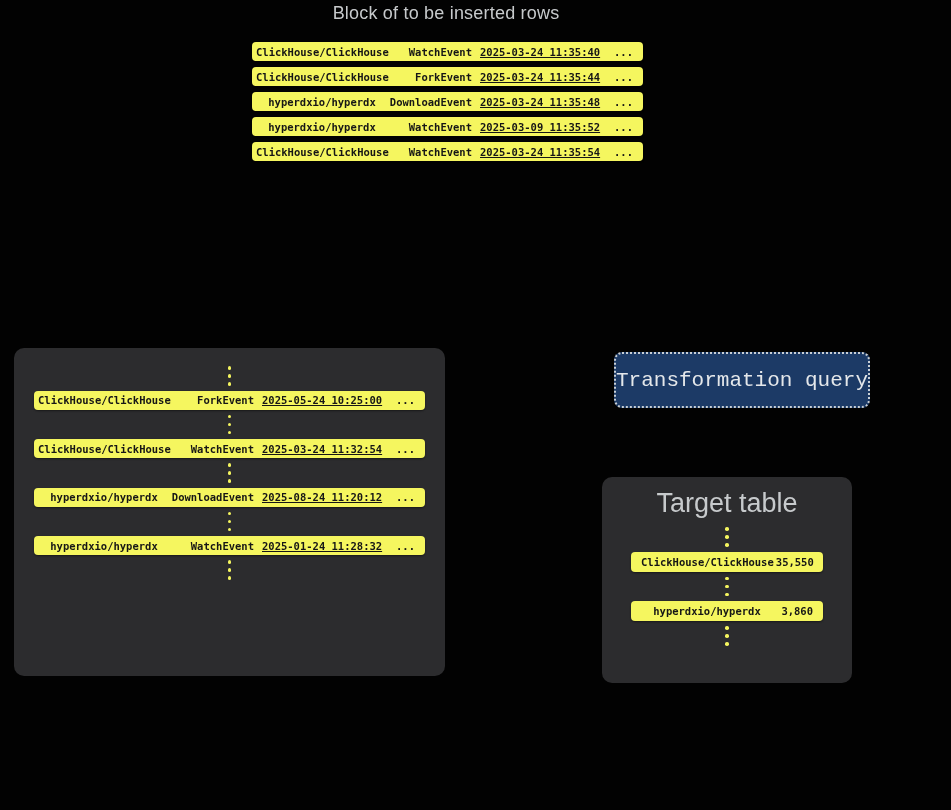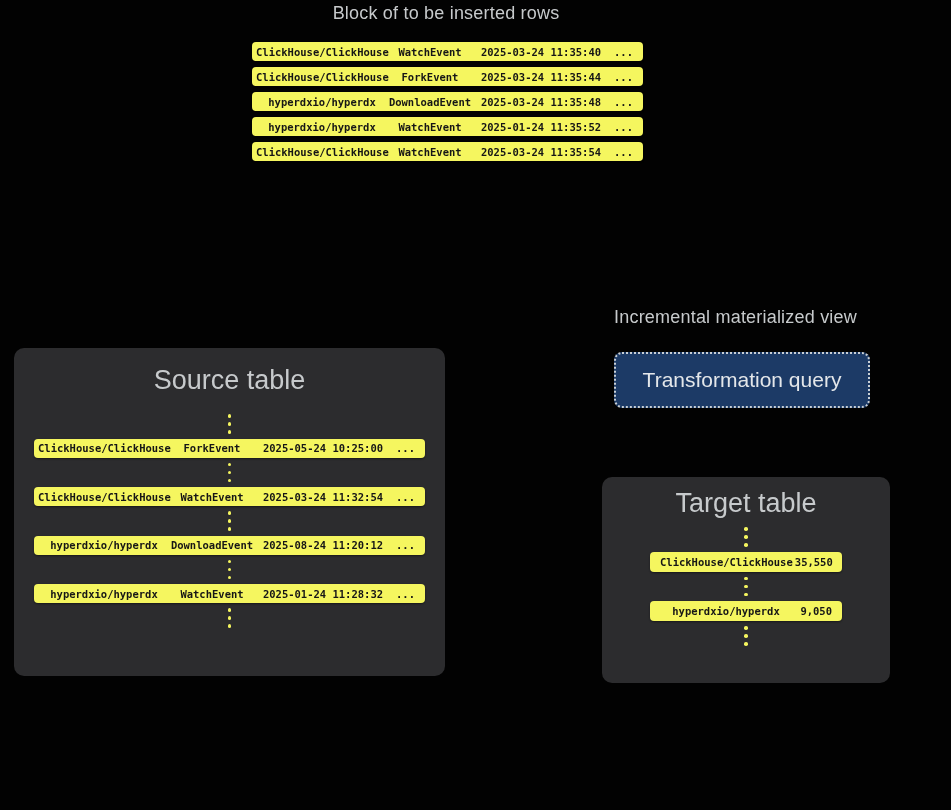--- a/index.html
+++ b/index.html
@@ -39,22 +39,22 @@
     background:var(--yellow);
     border-radius:4px;
     font-family:"DejaVu Sans Mono", monospace;
     font-weight:bold;
     font-size:10.5px;
     color:var(--rowtext);
     box-shadow:0 1px 2px rgba(0,0,0,0.45);
     flex:none;
   }
   .yrow .c-repo{width:136px;text-align:center;padding-left:4px;}
-  .yrow .c-event{width:84px;text-align:center;}
-  .yrow .c-time{width:130px;text-align:center;padding-left:8px;}
+  .yrow .c-event{width:84px;text-align:right;}
+  .yrow .c-time{width:130px;text-align:left;padding-left:8px;text-decoration:underline;}
   .yrow .c-more{flex:1;text-align:right;padding-right:10px;}
 
   .insert-rows{
     position:absolute;left:252px;top:42px;
     display:flex;flex-direction:column;gap:6px;
   }
 
   .panel{
     position:absolute;
     background:var(--panel);
@@ -82,23 +82,24 @@
 
   #query-box{
     position:absolute;left:614px;top:352px;width:256px;height:56px;
     background:var(--navy);
     border:2px dotted var(--navy-border);
     border-radius:8px;
     display:flex;align-items:center;justify-content:center;
     color:var(--navy-text);
     font-size:21px;
     white-space:nowrap;
-  }
-
-  #target-panel{left:602px;top:477px;width:288px;height:206px;}
+    font-family:Liberation Mono, monospace;
+  }
+
+  #target-panel{left:602px;top:477px;width:250px;height:206px;}
   #target-panel .panel-title{margin-top:11px;}
   #target-panel .panel-col{margin-top:8px;}
 
   .trow{
     display:flex;align-items:center;
     width:192px;height:20px;
     background:var(--yellow);
     border-radius:4px;
     font-family:"DejaVu Sans Mono", monospace;
     font-weight:bold;
@@ -133,33 +134,32 @@
     </div>
     <div class="yrow">
       <span class="c-repo">hyperdxio/hyperdx</span>
       <span class="c-event">DownloadEvent</span>
       <span class="c-time">2025-03-24 11:35:48</span>
       <span class="c-more">...</span>
     </div>
     <div class="yrow">
       <span class="c-repo">hyperdxio/hyperdx</span>
       <span class="c-event">WatchEvent</span>
-      <span class="c-time">2025-01-24 11:35:52</span>
+      <span class="c-time">2025-03-09 11:35:52</span>
       <span class="c-more">...</span>
     </div>
     <div class="yrow">
       <span class="c-repo">ClickHouse/ClickHouse</span>
       <span class="c-event">WatchEvent</span>
       <span class="c-time">2025-03-24 11:35:54</span>
       <span class="c-more">...</span>
     </div>
   </div>
 
   <div class="panel" id="source-panel">
-    <div class="panel-title">Source table</div>
     <div class="panel-col">
       <div class="dots">
           <span class="dot"></span>
           <span class="dot"></span>
           <span class="dot"></span>
         </div>
       <div class="yrow">
         <span class="c-repo">ClickHouse/ClickHouse</span>
         <span class="c-event">ForkEvent</span>
         <span class="c-time">2025-05-24 10:25:00</span>
@@ -199,21 +199,20 @@
         <span class="c-more">...</span>
       </div>
       <div class="dots">
           <span class="dot"></span>
           <span class="dot"></span>
           <span class="dot"></span>
         </div>
     </div>
   </div>
 
-  <div class="big-title" id="mv-title">Incremental materialized view</div>
 
   <div id="query-box">
     <span>Transformation query</span>
   </div>
 
   <div class="panel" id="target-panel">
     <div class="panel-title">Target table</div>
     <div class="panel-col">
       <div class="dots">
           <span class="dot"></span>
@@ -224,21 +223,21 @@
         <span class="c-group">ClickHouse/ClickHouse</span>
         <span class="c-count">35,550</span>
       </div>
       <div class="dots">
           <span class="dot"></span>
           <span class="dot"></span>
           <span class="dot"></span>
         </div>
       <div class="trow">
         <span class="c-group">hyperdxio/hyperdx</span>
-        <span class="c-count">9,050</span>
+        <span class="c-count">3,860</span>
       </div>
       <div class="dots">
           <span class="dot"></span>
           <span class="dot"></span>
           <span class="dot"></span>
         </div>
     </div>
   </div>
 
 </div>

